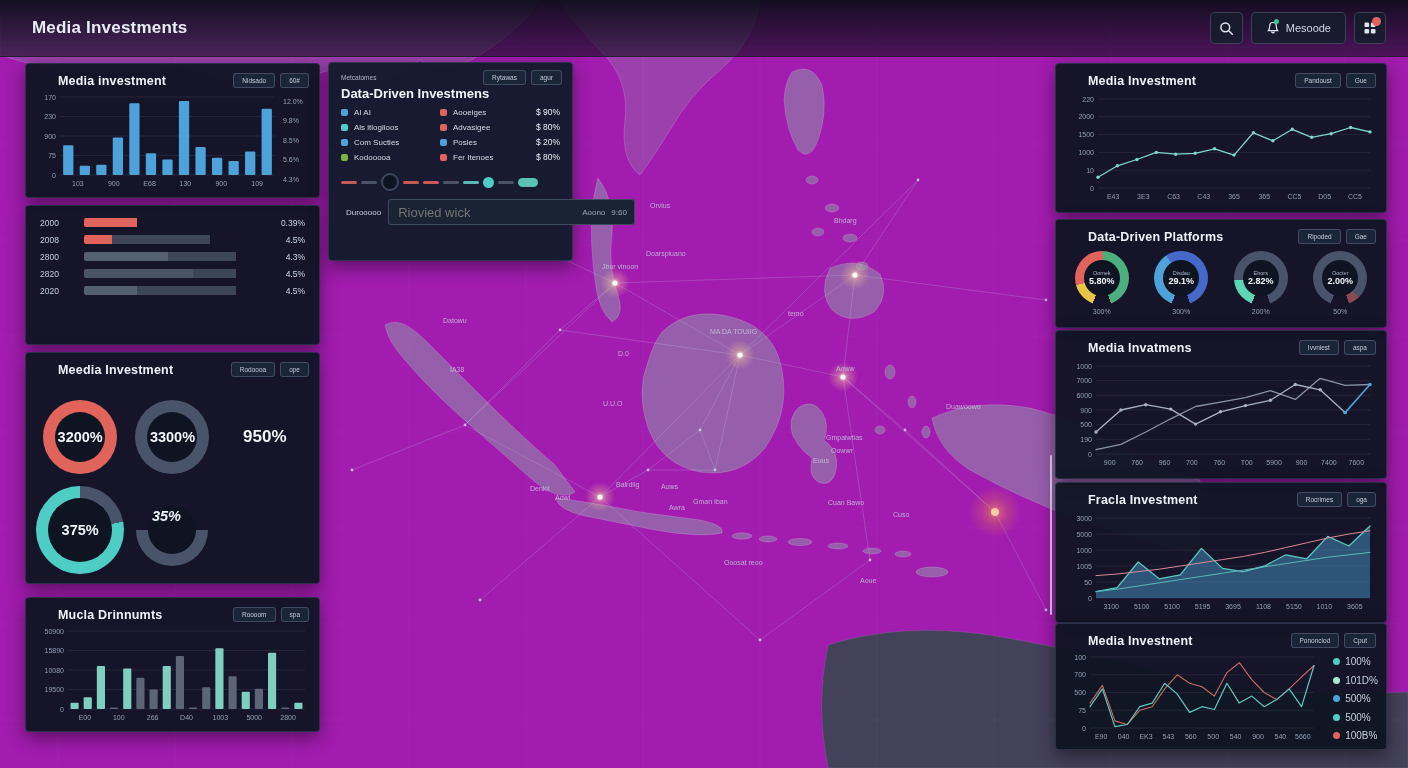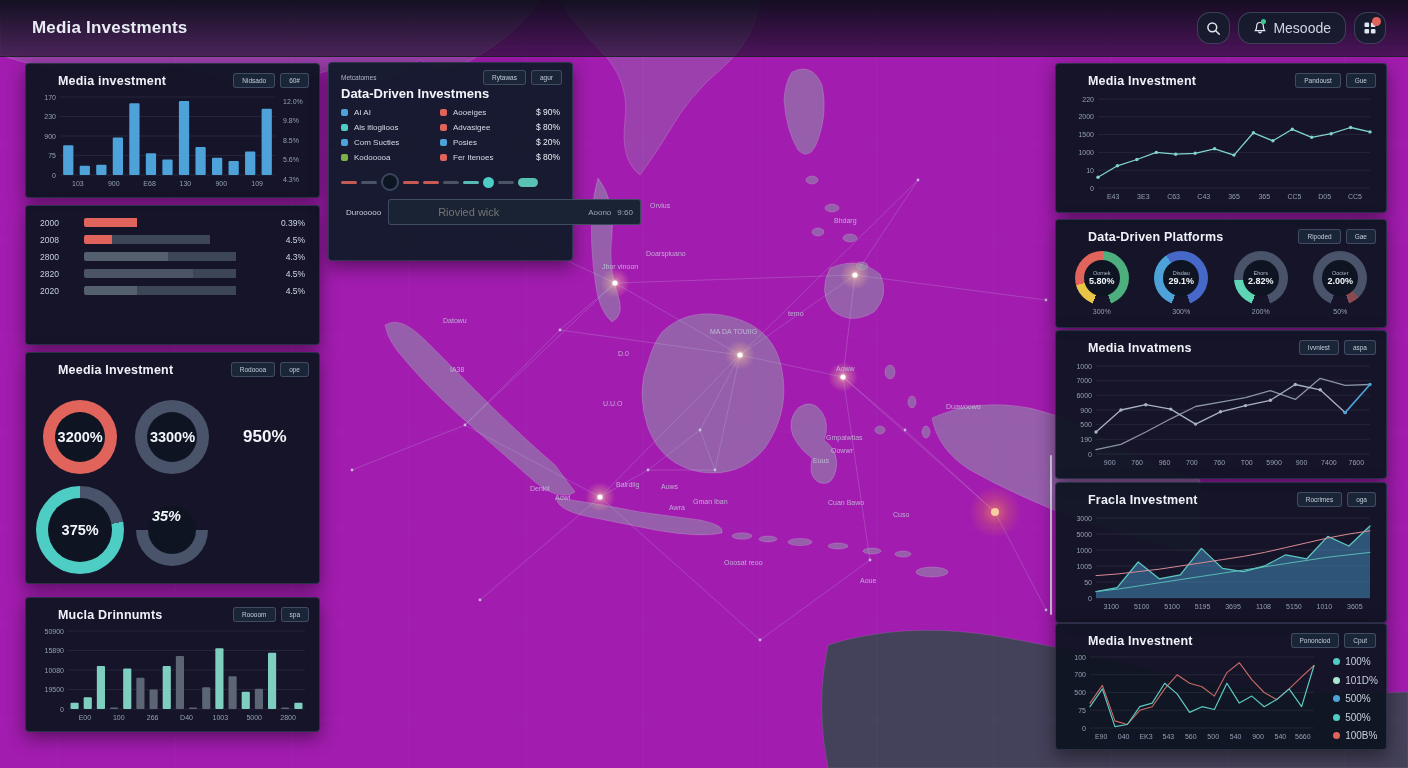--- a/index.html
+++ b/index.html
@@ -18,22 +18,22 @@
   .vline{position:absolute;left:1050px;top:455px;width:2px;height:160px;
     background:rgba(235,240,250,.85);border-radius:2px;}
 
   
   .topbar{position:absolute;left:0;top:0;width:1408px;height:56px;
     background:linear-gradient(180deg,rgba(8,12,22,.92),rgba(8,12,22,.55));
     border-bottom:1px solid rgba(255,255,255,.07);display:flex;align-items:center;}
   .topbar h1{margin:0 0 0 32px;font-size:17px;font-weight:700;letter-spacing:.2px;}
   .tb-actions{margin-left:auto;margin-right:22px;display:flex;gap:8px;align-items:center;}
   .tbtn{position:relative;height:32px;min-width:32px;display:flex;align-items:center;justify-content:center;
-    gap:6px;background:rgba(20,28,44,.85);border:1px solid rgba(150,170,200,.28);border-radius:13px;
-    color:#cdd5e3;font-size:14px;cursor:pointer;padding:0 8px;font-family:"Liberation Sans",sans-serif;}
+    gap:6px;background:rgba(20,28,44,.85);border:1px solid rgba(150,170,200,.28);border-radius:5px;
+    color:#cdd5e3;font-size:11px;cursor:pointer;padding:0 8px;font-family:"Liberation Sans",sans-serif;}
   .tbtn.wide{padding:0 14px;}
   .dot{position:absolute;border-radius:50%;}
   .dot.green{width:5px;height:5px;background:#35c98e;top:6px;left:22px;}
   .dot.red{width:9px;height:9px;background:#e0635c;top:4px;right:4px;}
 
   
   .panel{position:absolute;background:rgba(14,20,34,.95);border:1px solid rgba(130,150,185,.22);
     border-radius:4px;box-shadow:0 6px 18px rgba(0,0,0,.45);}
   .phead{display:flex;align-items:center;justify-content:space-between;padding:9px 10px 3px 12px;}
   .ptitle{font-size:12.5px;font-weight:700;color:#eef2f8;letter-spacing:.2px;margin-left:20px;}
@@ -84,22 +84,22 @@
   .sl-dash{width:16px;height:3px;border-radius:2px;background:#4a5466;}
   .sl-dash.red{background:#c85a54;}
   .sl-dash.teal{background:#57b8b4;}
   .sl-knob{width:14px;height:14px;border-radius:50%;background:#0d1422;border:2px solid #3a465c;flex:none;}
   .sl-dot{width:11px;height:11px;border-radius:50%;background:#4ecdc4;flex:none;}
   .sl-pill{width:20px;height:9px;border-radius:5px;background:#59c2b4;flex:none;}
   #popup-search{display:flex;align-items:center;gap:7px;padding:2px 10px;}
   .srch-label{font-size:8px;color:#c6cfdd;}
   .srch-box{flex:1;display:flex;align-items:center;background:#1a2333;border:1px solid rgba(150,170,200,.3);
     border-radius:3px;height:24px;padding:0 7px;gap:6px;}
-  .srch-box input{flex:1;background:transparent;border:none;outline:none;color:#c6cfdd;font-size:11px;
-    font-family:"Liberation Sans",sans-serif;min-width:10px;margin-left:40px;}
+  .srch-box input{flex:1;background:transparent;border:none;outline:none;color:#c6cfdd;font-size:13px;
+    font-family:"Liberation Sans",sans-serif;min-width:10px;}
   .srch-extra{font-size:8px;color:#9aa5b8;}
   #popup-stats{display:flex;justify-content:space-between;align-items:flex-end;padding:8px 14px 2px 12px;}
   .stat{display:flex;flex-direction:column;align-items:center;gap:2px;font-size:8px;color:#aeb8c8;cursor:pointer;}
   .stat.active{color:#e8edf5;}
   .stat .uline{width:24px;height:2px;background:#e0635c;border-radius:1px;margin-top:2px;}
   .stat svg polyline{fill:none;stroke:#8b94a4;stroke-width:1;}
 
   
   #r5-legend{position:absolute;right:8px;top:32px;display:flex;flex-direction:column;gap:7.5px;}
   .lgi{display:flex;align-items:center;gap:5px;font-size:10px;color:#c6cfdd;cursor:pointer;}

